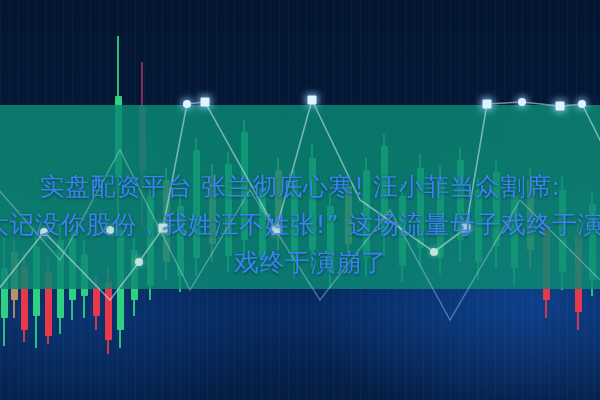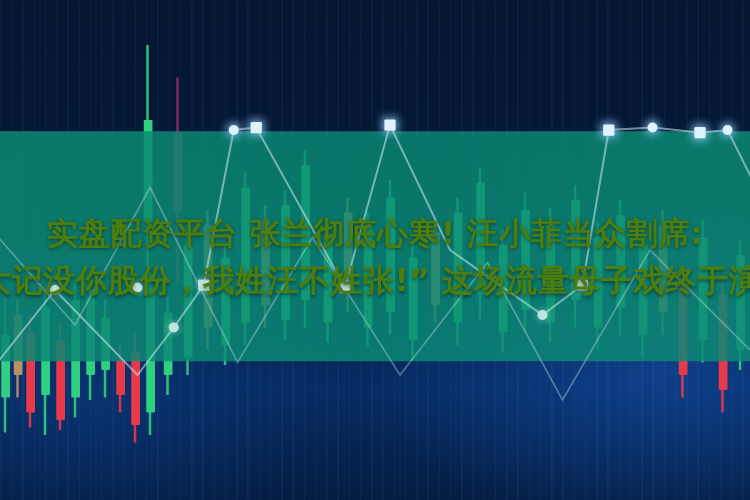--- a/index.html
+++ b/index.html
@@ -97,22 +97,22 @@
 
   
   .headline {
     position: absolute;
     left: 0; right: 0;
     top: 168px;
     z-index: 20;
     pointer-events: none;
   }
   .hl-line {
-    color: #4d7c0f;
-    font-weight: 700;
+    color: #3b82f6;
+    font-weight: 400;
     font-size: 25px;
     line-height: 38px;
     white-space: nowrap;
     letter-spacing: .5px;
     text-shadow: 0 1px 3px rgba(0,0,0,.45);
   }
   .hl-1 { text-align: center; }
   .hl-2 { margin-left: -16px; }
   .hl-3 { padding-left: 234px; }
 </style>
@@ -313,15 +313,16 @@
       <div class="node sq dim" style="left: 466px; top: 228px;"></div>
       <div class="node sq" style="left: 487px; top: 104px;"></div>
       <div class="node ci" style="left: 522px; top: 102px;"></div>
       <div class="node sq" style="left: 560px; top: 106px;"></div>
       <div class="node ci" style="left: 582px; top: 104px;"></div>
     </div>
 
   <div class="headline">
     <div class="hl-line hl-1">实盘配资平台 张兰彻底心寒! 汪小菲当众割席:</div>
     <div class="hl-line hl-2">大记没你股份，我姓汪不姓张!” 这场流量母子戏终于演</div>
+    <div class="hl-line hl-3">戏终于演崩了</div>
   </div>
 
 </div>
 
 </body></html>

